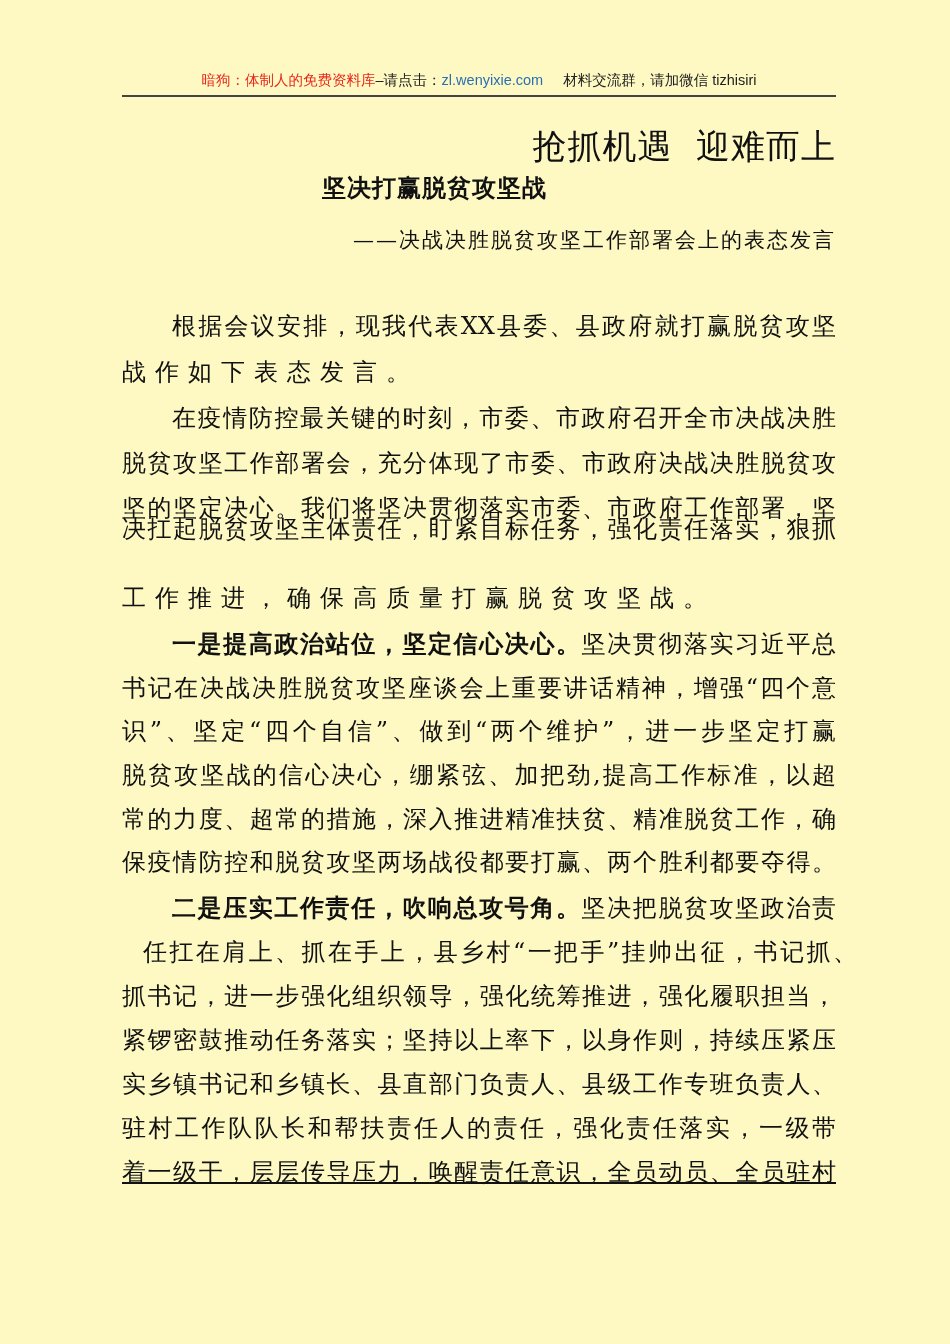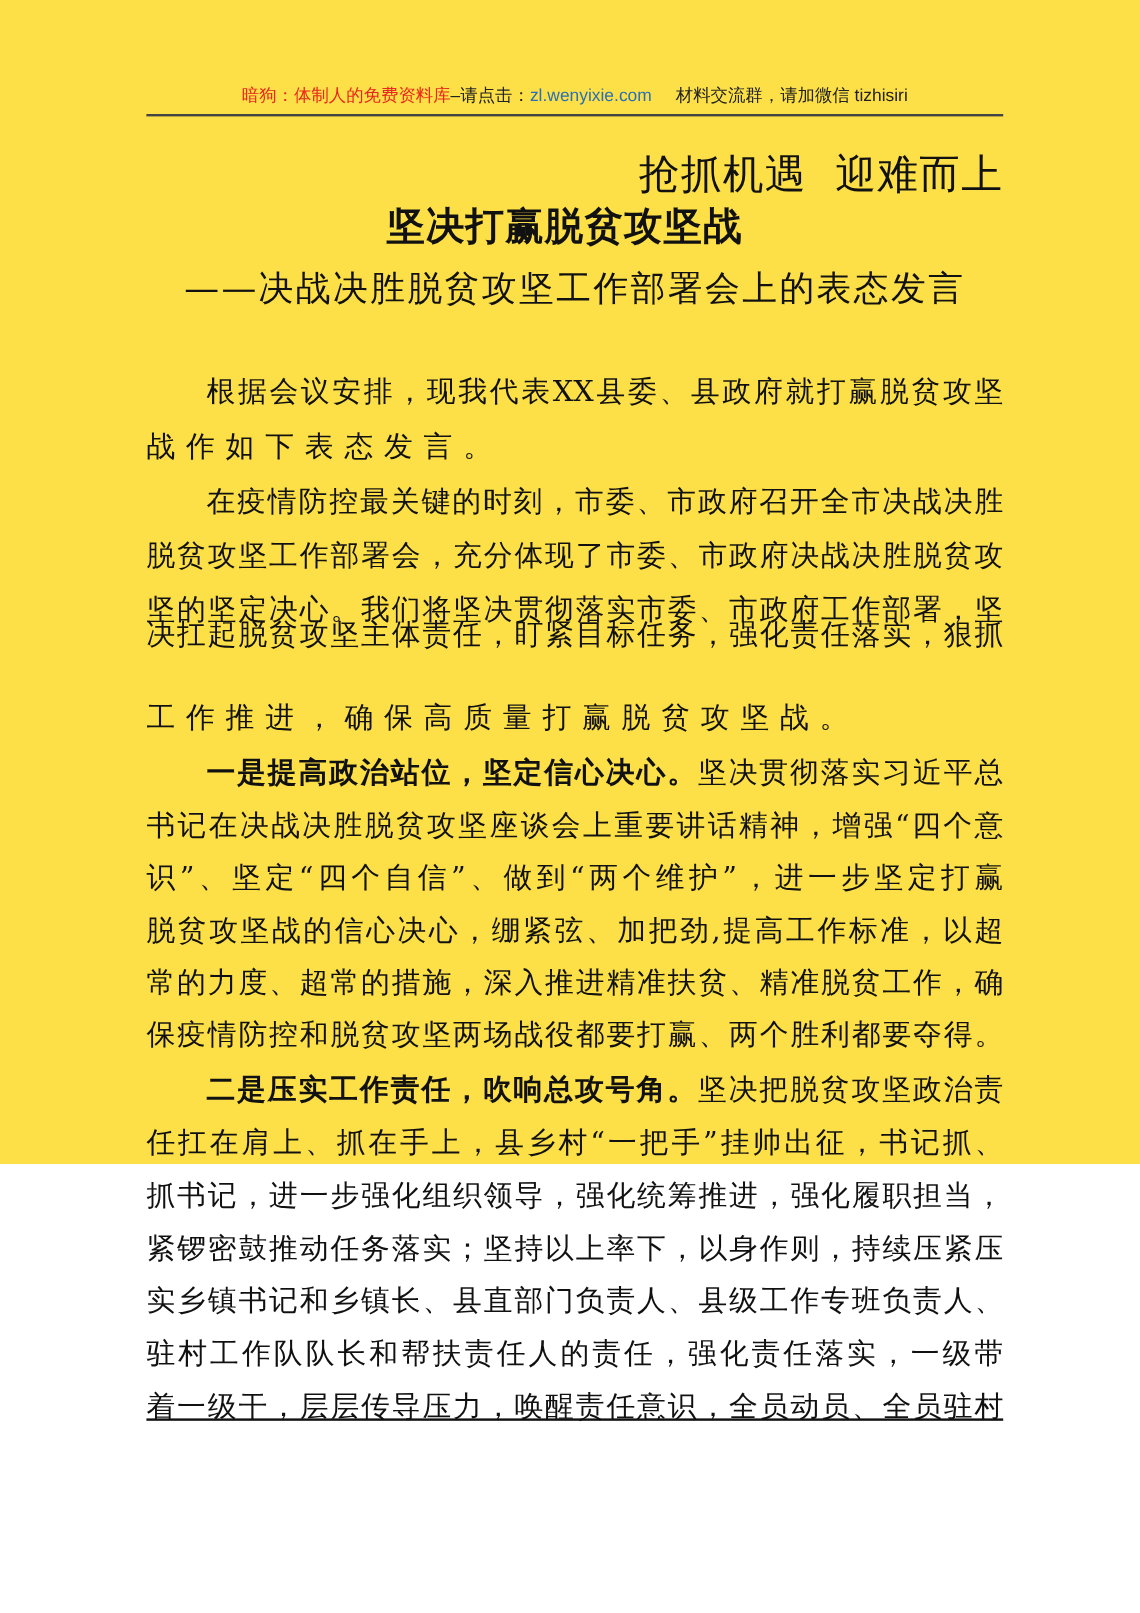--- a/index.html
+++ b/index.html
@@ -12,22 +12,22 @@
     height: 1344px;
     position: relative;
     overflow: hidden;
     font-family: "DejaVu Serif", "Liberation Serif", serif;
     color: #111111;
   }
   .page {
     position: absolute;
     left: 0; top: 0;
     width: 950px;
-    height: 970px;
-    background: #fde047;
+    height: 1344px;
+    background: #fef9c3;
   }
   .header-bar {
     position: absolute;
     left: 122px;
     top: 66px;
     width: 714px;
     height: 28px;
     font-family: "Liberation Sans", "DejaVu Sans", sans-serif;
     font-size: 14.5px;
     line-height: 28px;
@@ -54,34 +54,34 @@
     font-weight: normal;
     line-height: 44px;
     letter-spacing: 1px;
     white-space: nowrap;
     color: #111;
   }
   .title2 {
     position: absolute;
     top: 166px;
     left: 322px;
-    font-size: 32px;
+    font-size: 24px;
     font-weight: bold;
     line-height: 44px;
     letter-spacing: 1px;
     white-space: nowrap;
     color: #111;
   }
   .subtitle {
     position: absolute;
     top: 224px;
     left: 122px;
     width: 714px;
-    text-align: center;
-    font-size: 29px;
+    text-align: right;
+    font-size: 21px;
     line-height: 32px;
     letter-spacing: 2px;
     white-space: nowrap;
     color: #111;
   }
   .body-line {
     position: absolute;
     left: 122px;
     width: 714px;
     font-size: 24px;
@@ -134,20 +134,20 @@
   </div>
   <div class="body-line" style="top:671px;">书记在决战决胜脱贫攻坚座谈会上重要讲话精神，增强“四个意</div>
   <div class="body-line" style="top:714px;">识”、坚定“四个自信”、做到“两个维护”，进一步坚定打赢</div>
   <div class="body-line" style="top:758px;">脱贫攻坚战的信心决心，绷紧弦、加把劲,提高工作标准，以超</div>
   <div class="body-line" style="top:802px;">常的力度、超常的措施，深入推进精准扶贫、精准脱贫工作，确</div>
   <div class="body-line" style="top:845px;">保疫情防控和脱贫攻坚两场战役都要打赢、两个胜利都要夺得。</div>
 
   <div class="body-line indent" style="top:891px;">
     <span class="lead">二是压实工作责任，吹响总攻号角。</span><span>坚决把脱贫攻坚政治责</span>
   </div>
-  <div class="body-line" style="top:935px;">任扛在肩上、抓在手上，县乡村“一把手”挂帅出征，书记抓、</div>
+  <div class="body-line" style="top:935px;margin-left:21px;">任扛在肩上、抓在手上，县乡村“一把手”挂帅出征，书记抓、</div>
   <div class="body-line" style="top:979px;">抓书记，进一步强化组织领导，强化统筹推进，强化履职担当，</div>
   <div class="body-line" style="top:1023px;">紧锣密鼓推动任务落实；坚持以上率下，以身作则，持续压紧压</div>
   <div class="body-line" style="top:1067px;">实乡镇书记和乡镇长、县直部门负责人、县级工作专班负责人、</div>
   <div class="body-line" style="top:1111px;">驻村工作队队长和帮扶责任人的责任，强化责任落实，一级带</div>
   <div class="body-line" style="top:1155px;text-decoration:underline;">着一级干，层层传导压力，唤醒责任意识，全员动员、全员驻村</div>
 
 </div>
 
 </body></html>

